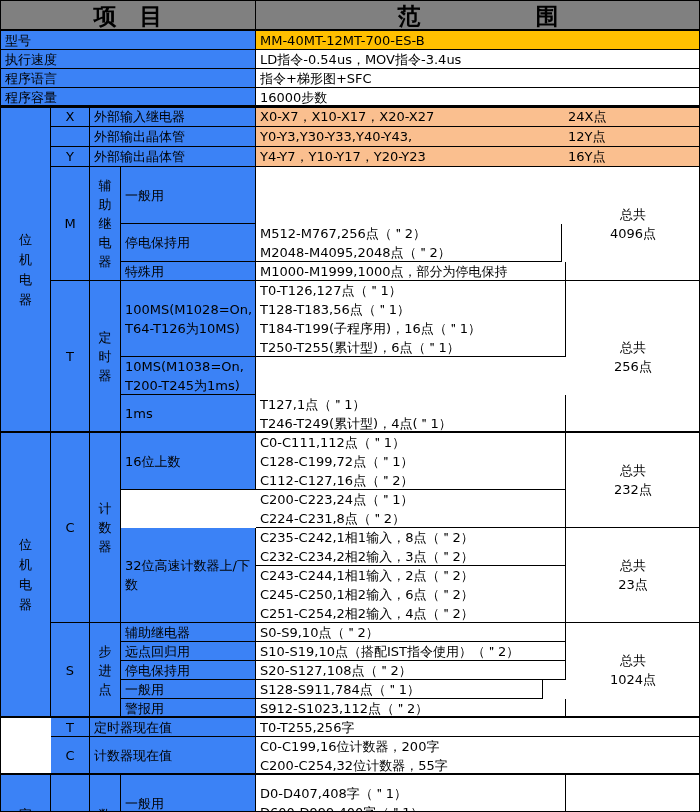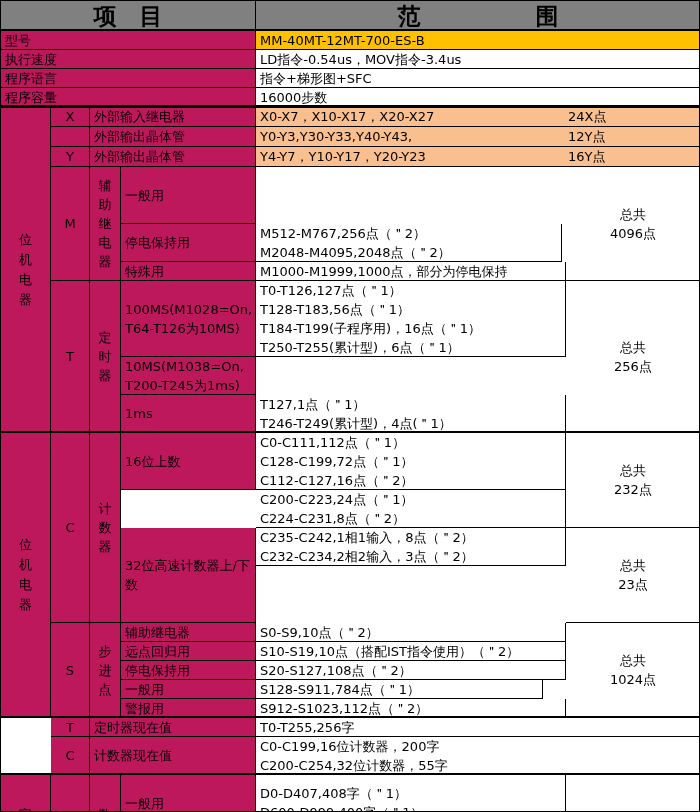--- a/index.html
+++ b/index.html
@@ -5,21 +5,21 @@
   html,body{margin:0;padding:0;background:#fff;}
   #sheet{
     position:relative;width:700px;height:812px;overflow:hidden;
     background:#fff;border:1px solid #000;box-sizing:border-box;
     font-family:"DejaVu Sans",sans-serif;font-size:13px;line-height:19px;color:#000;
   }
   .c{position:absolute;box-sizing:border-box;border-right:1px solid #000;border-bottom:1px solid #000;
      display:flex;align-items:center;overflow:hidden;white-space:pre-line;}
   .l{padding-left:4px;justify-content:flex-start;text-align:left;}
   .ctr{justify-content:center;text-align:center;}
-  .grey{background:#be185d;}
+  .grey{background:#3b82f6;}
   .orange{background:#fabf8f;}
   .gold{background:#ffc000;}
   .hdr{background:#808080;font-weight:bold;font-size:23px;line-height:28px;justify-content:center;text-align:center;}
   .vtc{justify-content:center;}
   .vt{display:block;width:15px;word-break:break-all;text-align:center;line-height:19px;}
   .vt2{display:block;width:15px;word-break:break-all;text-align:center;line-height:20px;}
   .clipch{align-items:flex-start;}
   .clipch .vt{margin-top:30px;}
   .pts{position:absolute;left:312px;top:0;height:100%;display:flex;align-items:center;}
   .divider{position:absolute;left:0;width:700px;background:#000;}
@@ -90,20 +90,23 @@
   <div class="c l" style="left:255px;top:432px;width:310px;height:57px">C0-C111,112点（＂1）
 C128-C199,72点（＂1）
 C112-C127,16点（＂2）</div>
   <div class="c l" style="left:255px;top:489px;width:310px;height:38px">C200-C223,24点（＂1）
 C224-C231,8点（＂2）</div>
   <div class="c ctr" style="left:565px;top:432px;width:135px;height:95px">总共
 232点</div>
   <div class="c grey l" style="left:120px;top:527px;width:135px;height:95px">32位高速计数器上/下数</div>
   <div class="c l" style="left:255px;top:527px;width:310px;height:38px">C235-C242,1相1输入，8点（＂2）
 C232-C234,2相2输入，3点（＂2）</div>
+  <div class="c l" style="left:255px;top:565px;width:310px;height:57px">C243-C244,1相1输入，2点（＂2）
+C245-C250,1相2输入，6点（＂2）
+C251-C254,2相2输入，4点（＂2）</div>
   <div class="c ctr" style="left:565px;top:527px;width:135px;height:95px">总共
 23点</div>
 
   <div class="c grey ctr" style="left:50px;top:622px;width:39px;height:95px">S</div>
   <div class="c grey vtc" style="left:89px;top:622px;width:31px;height:95px"><span class="vt">步进点</span></div>
   <div class="c grey l" style="left:120px;top:622px;width:135px;height:19px">辅助继电器</div>
   <div class="c l" style="left:255px;top:622px;width:310px;height:19px">S0-S9,10点（＂2）</div>
   <div class="c grey l" style="left:120px;top:641px;width:135px;height:19px">远点回归用</div>
   <div class="c l" style="left:255px;top:641px;width:310px;height:19px">S10-S19,10点（搭配IST指令使用）（＂2）</div>
   <div class="c grey l" style="left:120px;top:660px;width:135px;height:19px">停电保持用</div>

